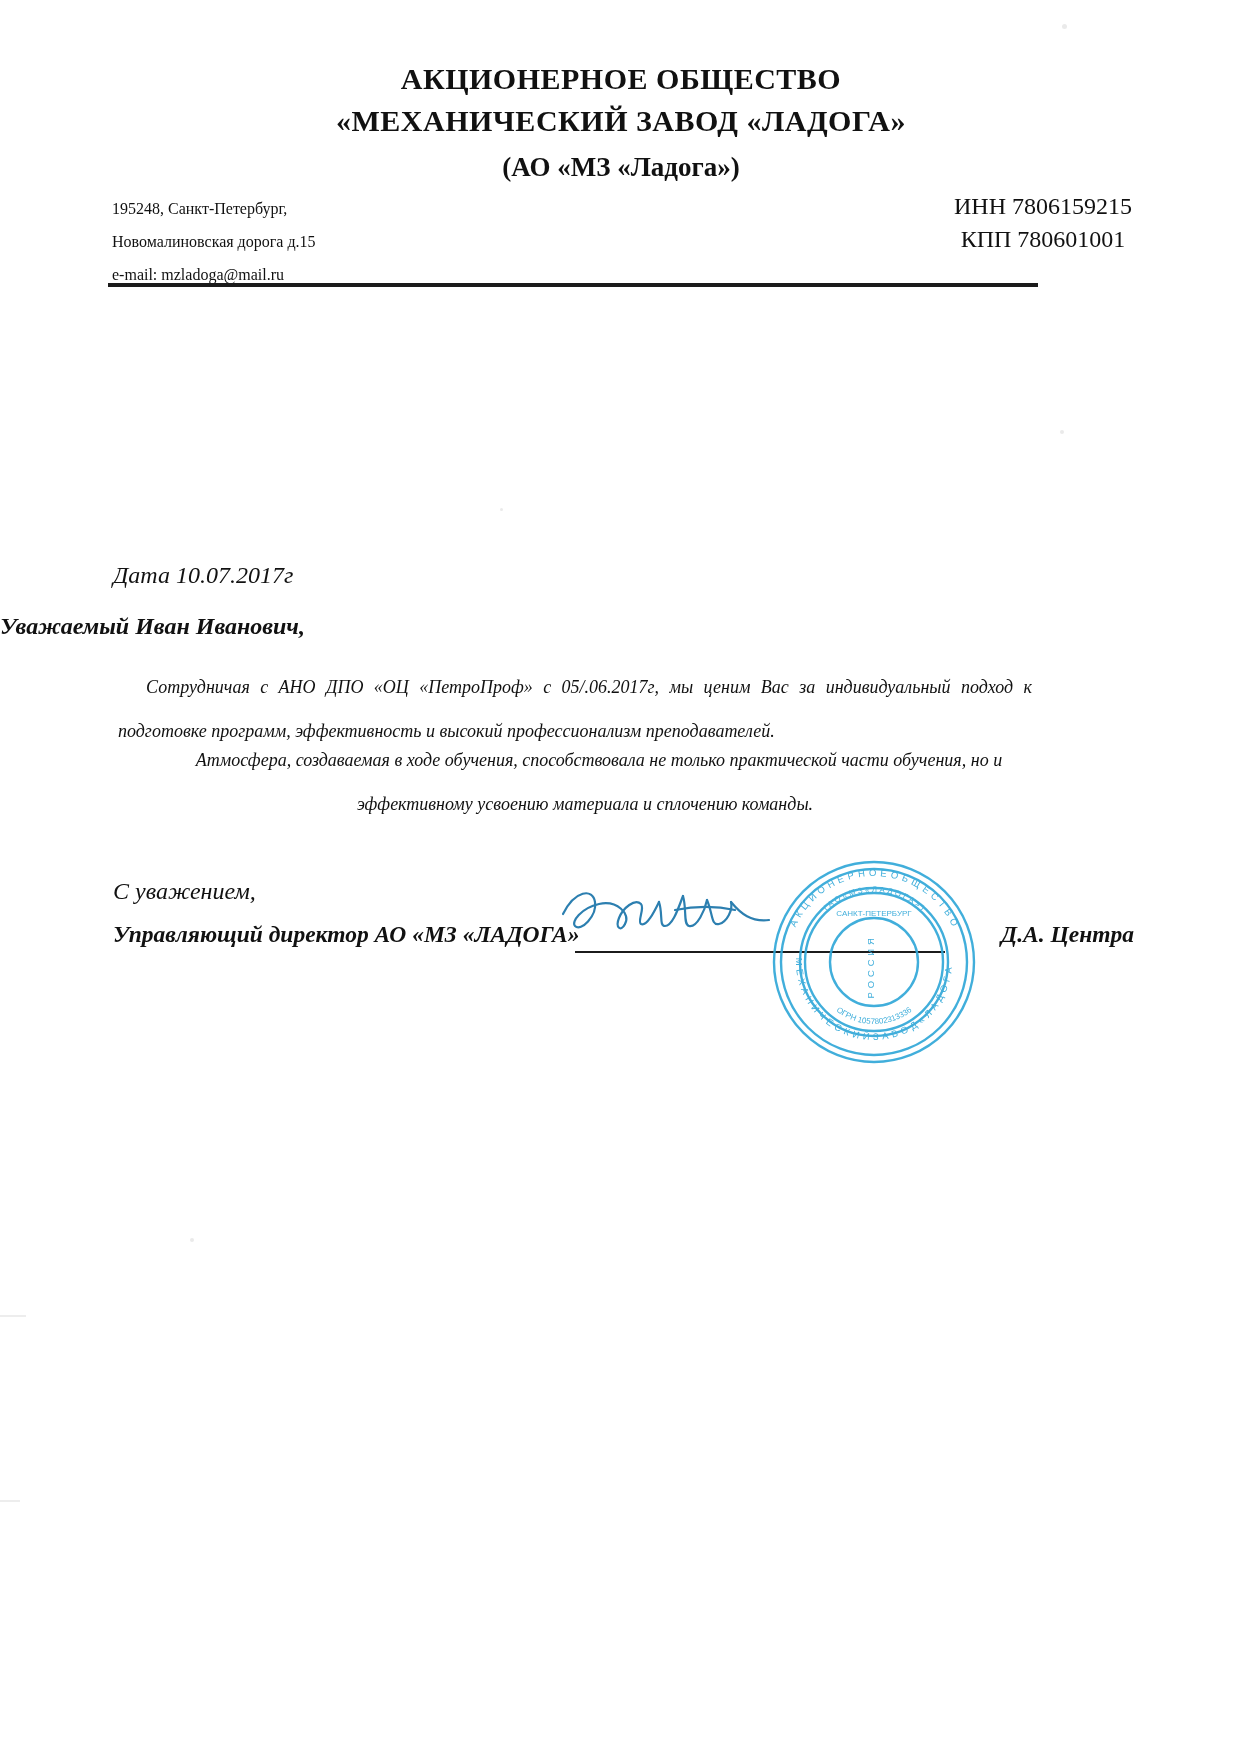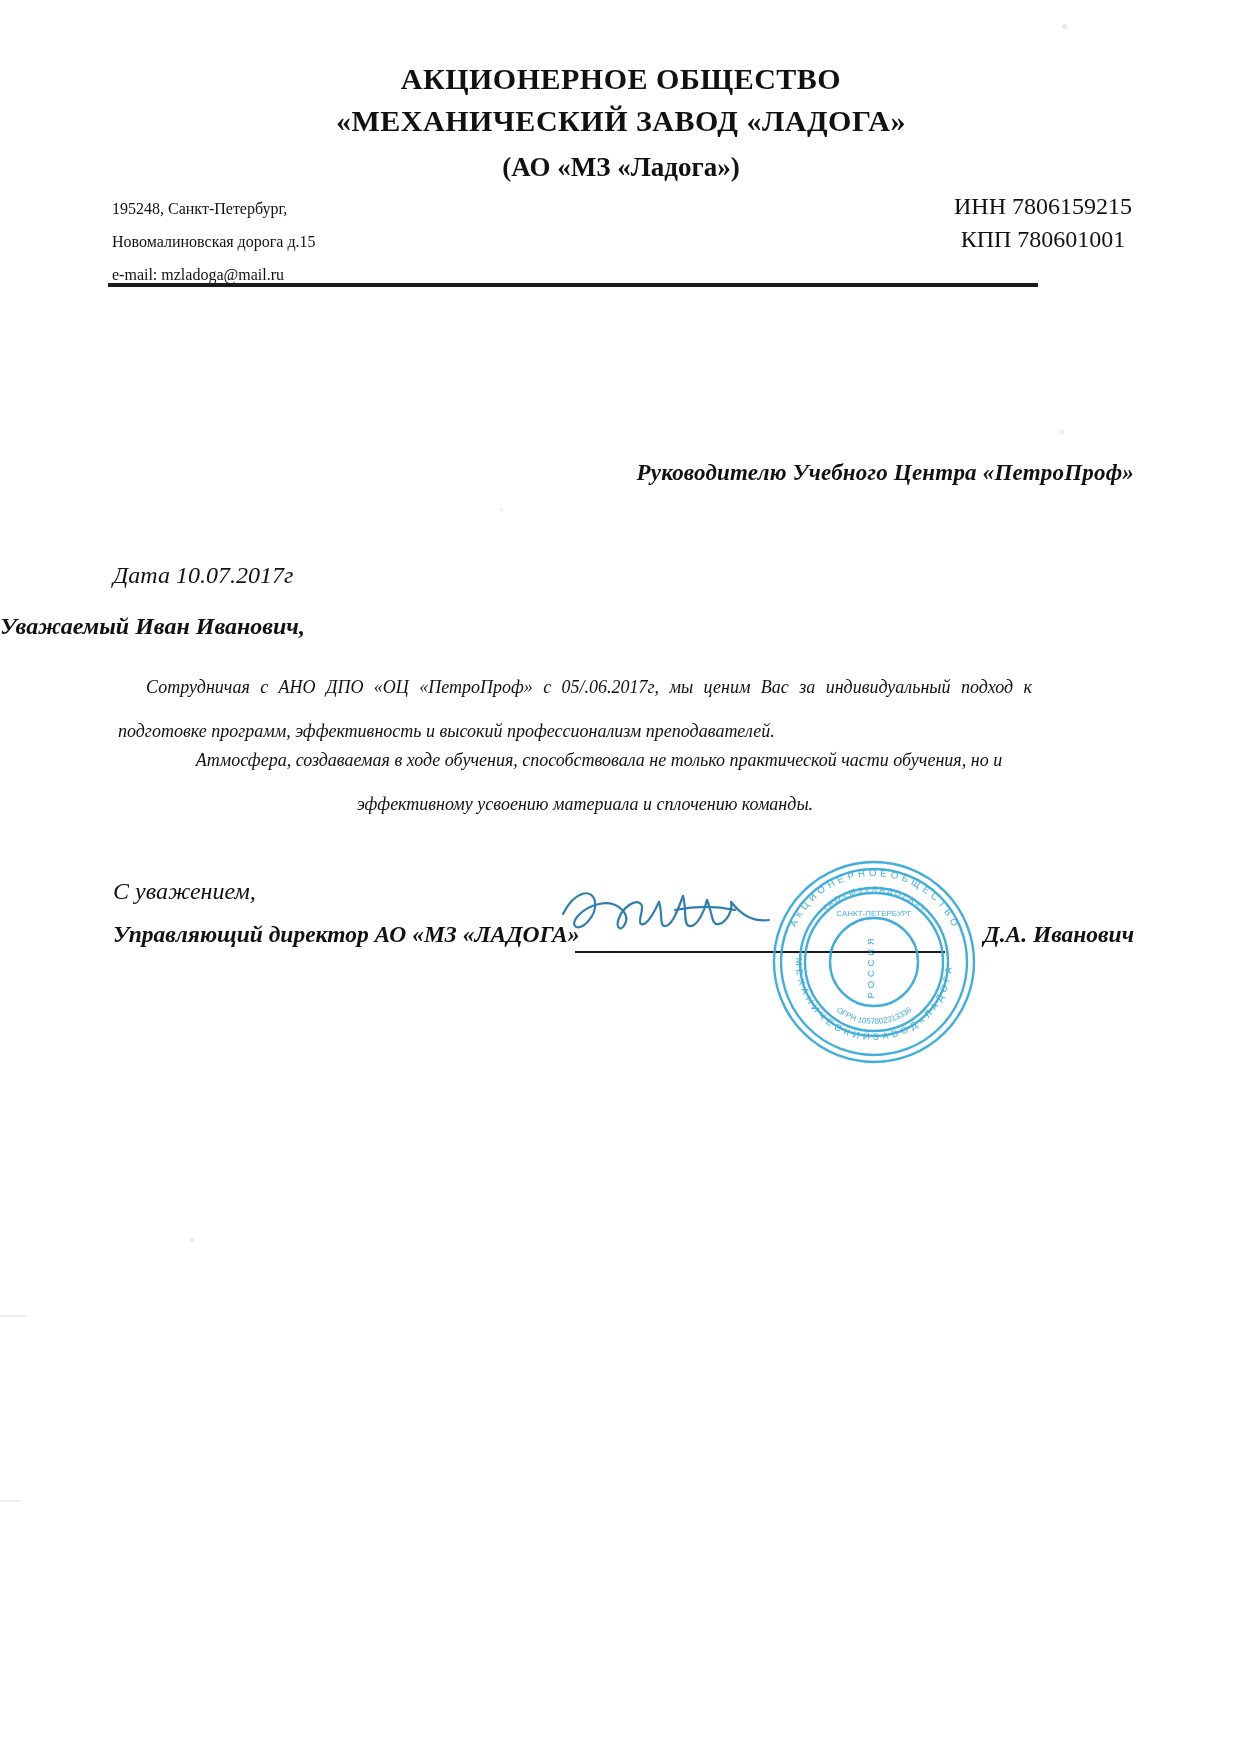--- a/index.html
+++ b/index.html
@@ -222,35 +222,34 @@
     <div>e-mail: mzladoga@mail.ru</div>
   </div>
 
   <div class="tax-block">
     <div>ИНН 7806159215</div>
     <div>КПП 780601001</div>
   </div>
 
   <div class="rule"></div>
 
-  <div class="addressee">Руководителю Учебного Центра «ПетроПроф»</div>
 
   <div class="date-line">Дата 10.07.2017г</div>
 
   <div class="salutation">Уважаемый Иван Иванович,</div>
 
   <div class="body-para para-1">Сотрудничая с АНО ДПО «ОЦ «ПетроПроф» с 05/.06.2017г, мы ценим Вас за индивидуальный подход к подготовке программ, эффективность и высокий профессионализм преподавателей.</div>
   <div class="body-para para-2">Атмосфера, создаваемая в ходе обучения, способствовала не только практической части обучения, но и эффективному усвоению материала и сплочению команды.</div>
 
   <div class="closing">С уважением,</div>
 
   <div class="signature-row">
     <span class="sig-title">Управляющий директор АО «МЗ «ЛАДОГА»</span>
     <span class="sig-rule"></span>
-    <span class="sig-name">Д.А. Иванович</span>
+    <span class="sig-name">Д.А. Центра</span>
   </div>
 
   <svg class="signature-mark" viewBox="0 0 230 70">
     <g fill="none" stroke="#2c7fb0" stroke-width="2.2" stroke-linecap="round">
       <path d="M8,34 C20,10 38,8 40,22 C42,36 26,52 20,46 C16,42 26,28 44,24 C62,20 76,34 70,44"></path>
       <path d="M70,44 C66,52 60,48 64,38 C68,28 80,18 86,24 C90,28 82,42 86,44 C92,47 100,30 104,22"></path>
       <path d="M104,22 C108,34 104,46 110,46 C118,46 124,26 128,16"></path>
       <path d="M128,16 C132,30 128,44 134,46 C142,48 150,30 152,20"></path>
       <path d="M120,30 C140,26 162,26 180,30"></path>
       <path d="M152,20 C158,34 156,46 164,44 C172,42 178,30 176,22"></path>

